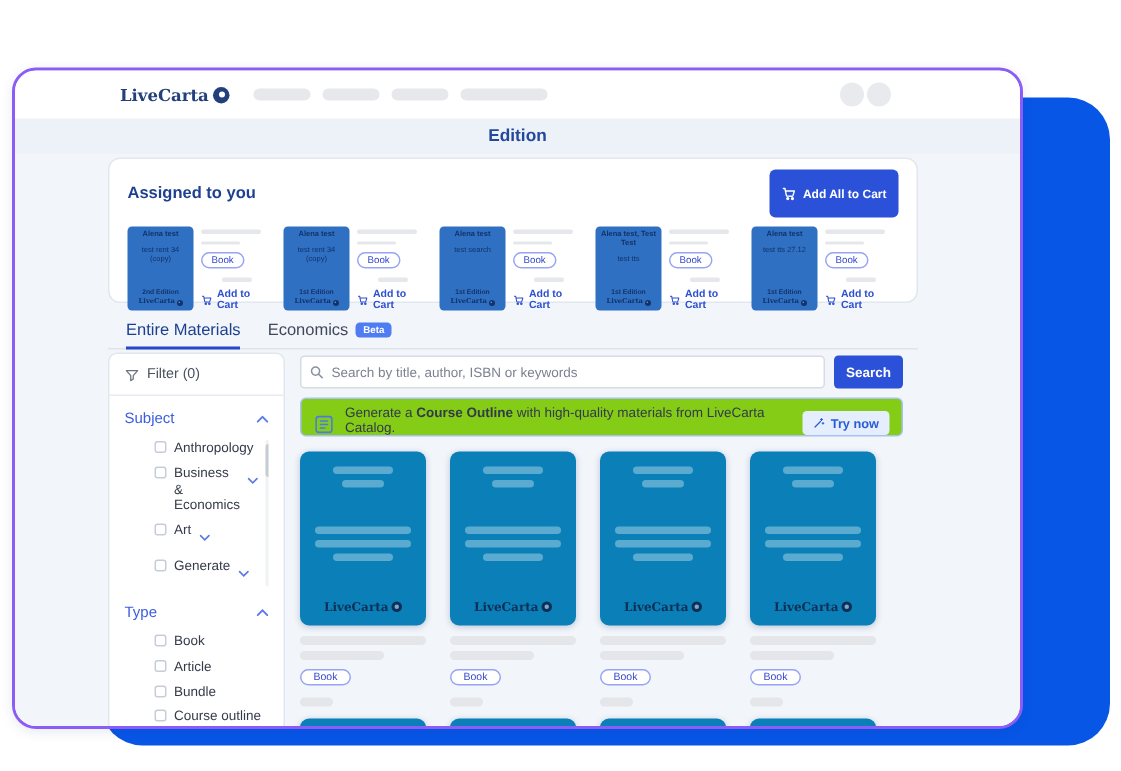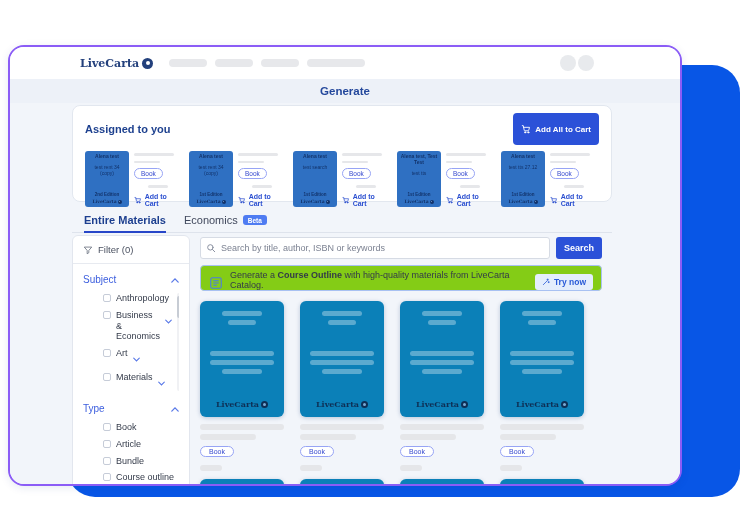--- a/index.html
+++ b/index.html
@@ -66,21 +66,21 @@
   .add-cart { margin-top:5px; display:flex; align-items:center; gap:3px;
     color:#2b4fd0; font-size:7px; font-weight:bold; cursor:pointer; }
   .add-cart svg { width:8px; height:8px; }
 
   
   .tabs-row { position:absolute; left:62px; top:161px; width:540px; height:25px;
     display:flex; align-items:flex-end; gap:18px; padding-left:12px;
     border-bottom:1px solid #dee3ec; }
   .tab { font-size:11px; color:#40485c; padding-bottom:6px; cursor:pointer;
     display:flex; align-items:center; gap:5px; }
-  .tab.active { color:#1d3f8f; font-weight:bold; border-bottom:2px solid #2746c8; margin-bottom:-1px; padding-bottom:5px; }
+  .tab.active { color:#1d3f8f; font-weight:normal; border-bottom:2px solid #2746c8; margin-bottom:-1px; padding-bottom:5px; }
   .beta { background:#4f7cf2; color:#fff; font-size:6.5px; font-weight:bold;
     border-radius:3px; padding:1.5px 5px; }
 
   
   .sidebar { position:absolute; left:62px; top:188px; width:118px; height:280px;
     background:#fff; border:1px solid #e2e6ee; border-radius:6px; padding:8px 10px; }
   .filter-head { display:flex; align-items:center; gap:5px; font-size:9.5px; color:#4a5160; cursor:pointer; }
   .filter-head svg { width:10px; height:10px; }
   .side-divider { height:1px; background:#e7eaf0; margin:8px -10px 0 -10px; }
   .sec-head { display:flex; align-items:center; justify-content:space-between;
@@ -154,21 +154,21 @@
         <span class="pill w38"></span>
         <span class="pill w58"></span>
       </div>
       <div class="header-circles">
         <span class="hcircle"></span>
         <span class="hcircle"></span>
       </div>
     </div>
 
     <div class="catalog-bar">
-      <span>Generate</span>
+      <span>Edition</span>
     </div>
     <div class="content-bg"></div>
 
     <section class="assigned-card">
       <div class="assigned-head">
         <span class="assigned-title">Assigned to you</span>
         <button class="btn-primary add-all-btn">
           <svg class="icon-cart" viewBox="0 0 24 24" fill="none" stroke="currentColor" stroke-width="2.2" stroke-linecap="round" stroke-linejoin="round">
               <path d="M3 4h2.5l2.2 11a1.6 1.6 0 0 0 1.6 1.3h7.6a1.6 1.6 0 0 0 1.6-1.2L20.5 8H6.2"></path>
               <circle cx="10" cy="20" r="1.5" fill="currentColor"></circle>
@@ -350,21 +350,21 @@
             </div>
             <div class="f-item">
               <span class="cb"></span>
               <span class="f-label">Art</span>
               <span><svg viewBox="0 0 10 6" fill="none" stroke="#5b7ae8" stroke-width="1.6" stroke-linecap="round">
                   <path d="M1 1l4 4 4-4"></path>
                 </svg></span>
             </div>
             <div class="f-item">
               <span class="cb"></span>
-              <span class="f-label">Materials</span>
+              <span class="f-label">Generate</span>
               <span><svg viewBox="0 0 10 6" fill="none" stroke="#5b7ae8" stroke-width="1.6" stroke-linecap="round">
                   <path d="M1 1l4 4 4-4"></path>
                 </svg></span>
             </div>
             <div class="f-item">
               <span class="cb"></span>
               <span class="f-label">Education</span>
               <span></span>
             </div>
             <div class="sbar">

